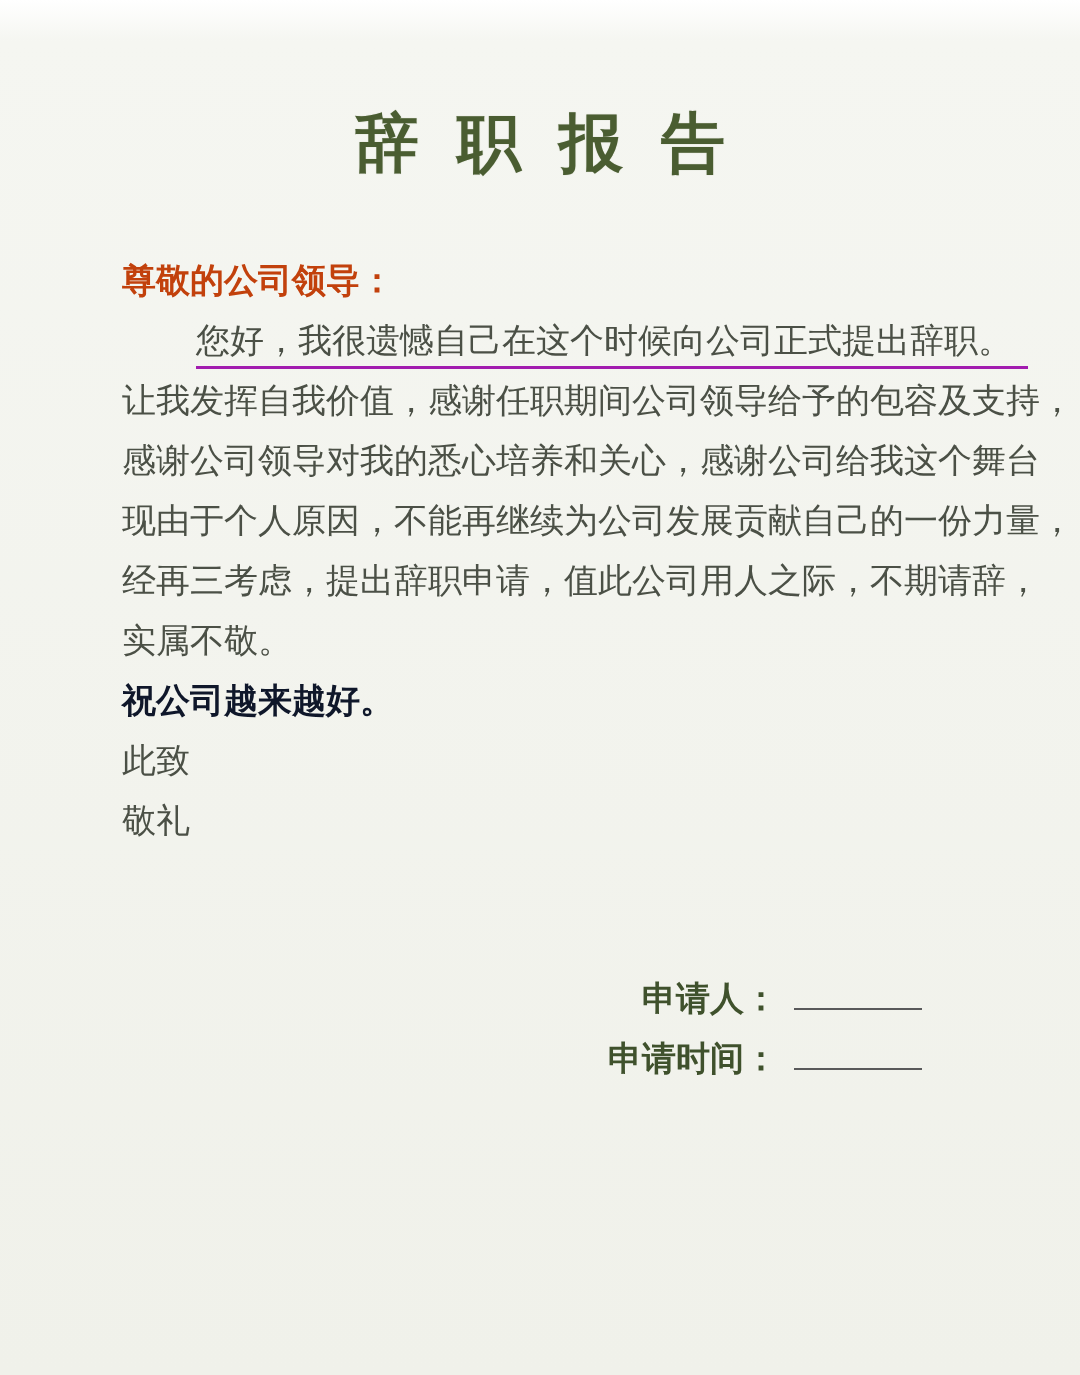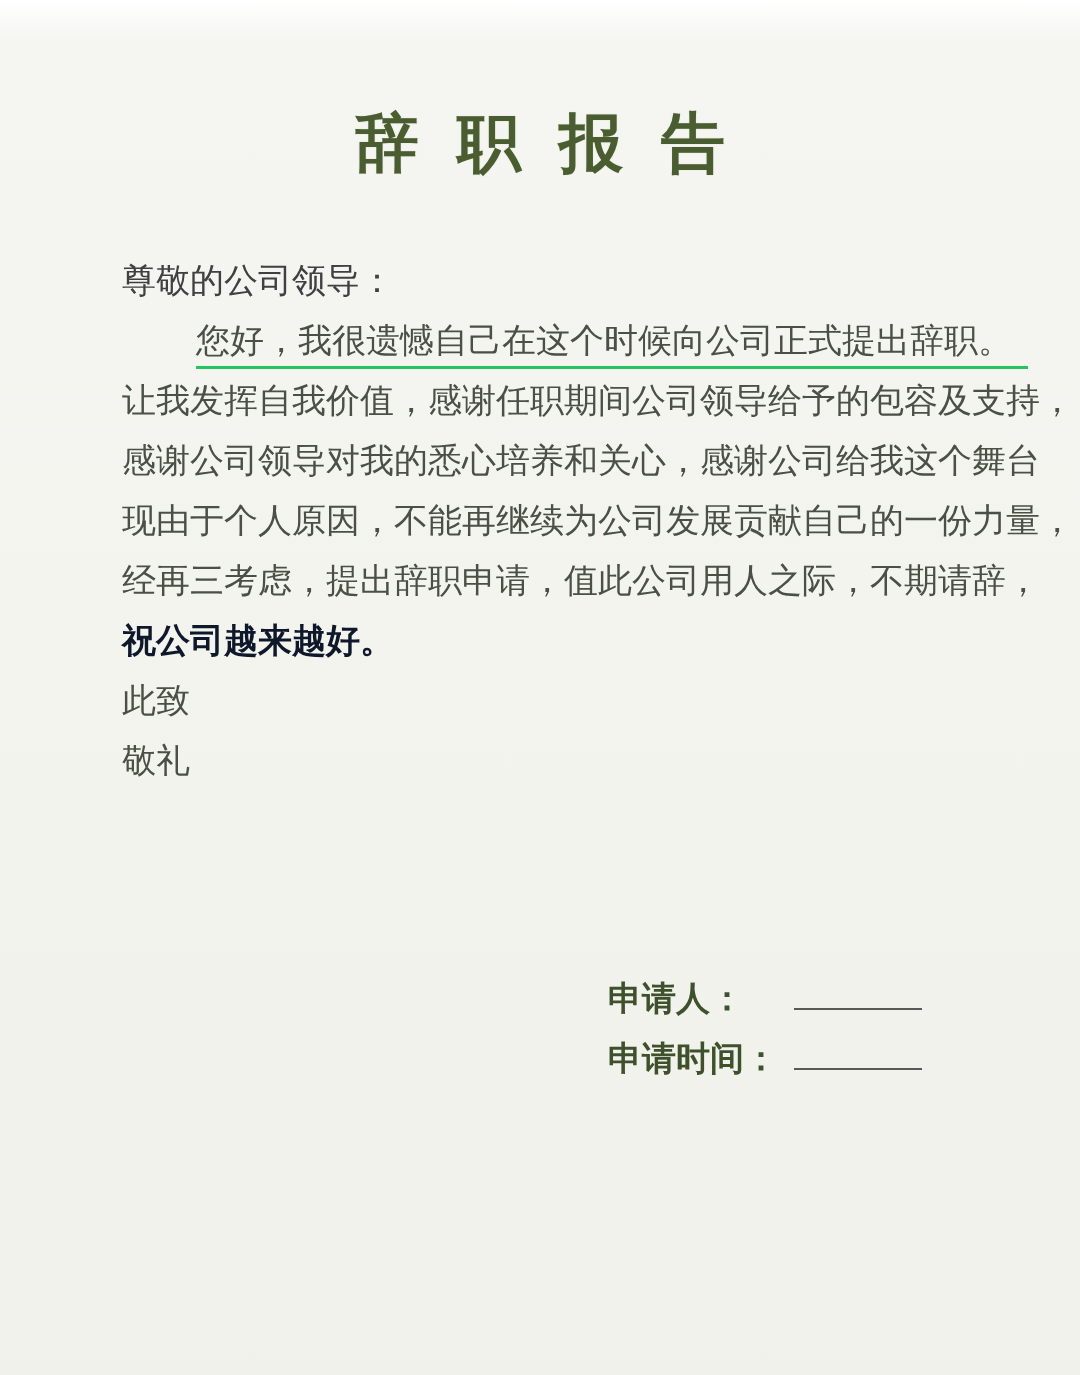--- a/index.html
+++ b/index.html
@@ -30,43 +30,43 @@
     margin: 72px 140px 0 122px;
     font-size: 34px;
     color: #4b5046;
   }
   .line {
     height: 60px;
     line-height: 60px;
     white-space: nowrap;
   }
   .salutation {
-    font-weight: 400;
-    color: #404040;
+    font-weight: 700;
+    color: #c2410c;
   }
   .indent { text-indent: 74px; }
   .underlined {
-    border-bottom: 3px solid #22c55e;
+    border-bottom: 3px solid #a21caf;
     padding-bottom: 7px;
     padding-right: 16px;
   }
   .wish {
     font-weight: 700;
     color: #0f172a;
   }
   .signature {
     position: absolute;
     top: 968px;
     right: 158px;
     text-align: right;
   }
   .sig-row {
     height: 60px;
     display: flex;
-    justify-content: space-between;
+    justify-content: flex-end;
     align-items: baseline;
     font-size: 34px;
     line-height: 60px;
   }
   .sig-label {
     font-weight: 700;
     color: #3f512c;
     white-space: nowrap;
   }
   .sig-blank {
@@ -88,20 +88,21 @@
 
   <div class="content">
     <p class="line salutation">尊敬的公司领导：</p>
 
     <p class="line indent"><span class="underlined">您好，我很遗憾自己在这个时候向公司正式提出辞职。</span></p>
 
     <p class="line">让我发挥自我价值，感谢任职期间公司领导给予的包容及支持，</p>
     <p class="line">感谢公司领导对我的悉心培养和关心，感谢公司给我这个舞台</p>
     <p class="line">现由于个人原因，不能再继续为公司发展贡献自己的一份力量，</p>
     <p class="line">经再三考虑，提出辞职申请，值此公司用人之际，不期请辞，</p>
+    <p class="line">实属不敬。</p>
 
     <p class="line wish">祝公司越来越好。</p>
 
     <p class="line">此致</p>
     <p class="line">敬礼</p>
   </div>
 
   <div class="signature">
     <div class="sig-row">
       <span class="sig-label">申请人：</span>

